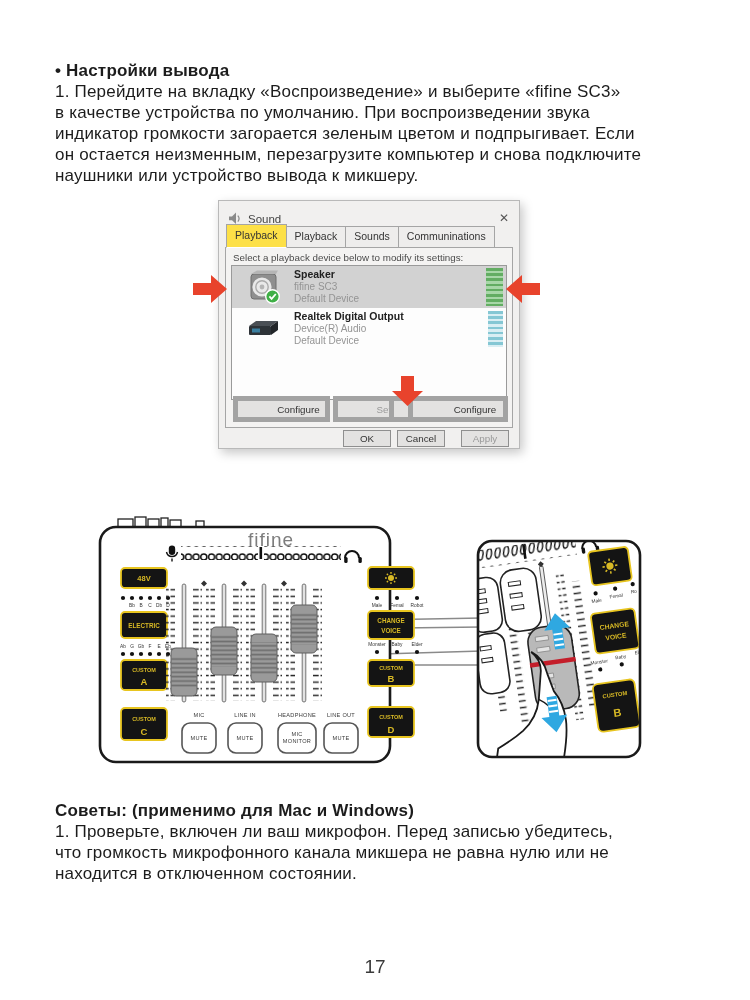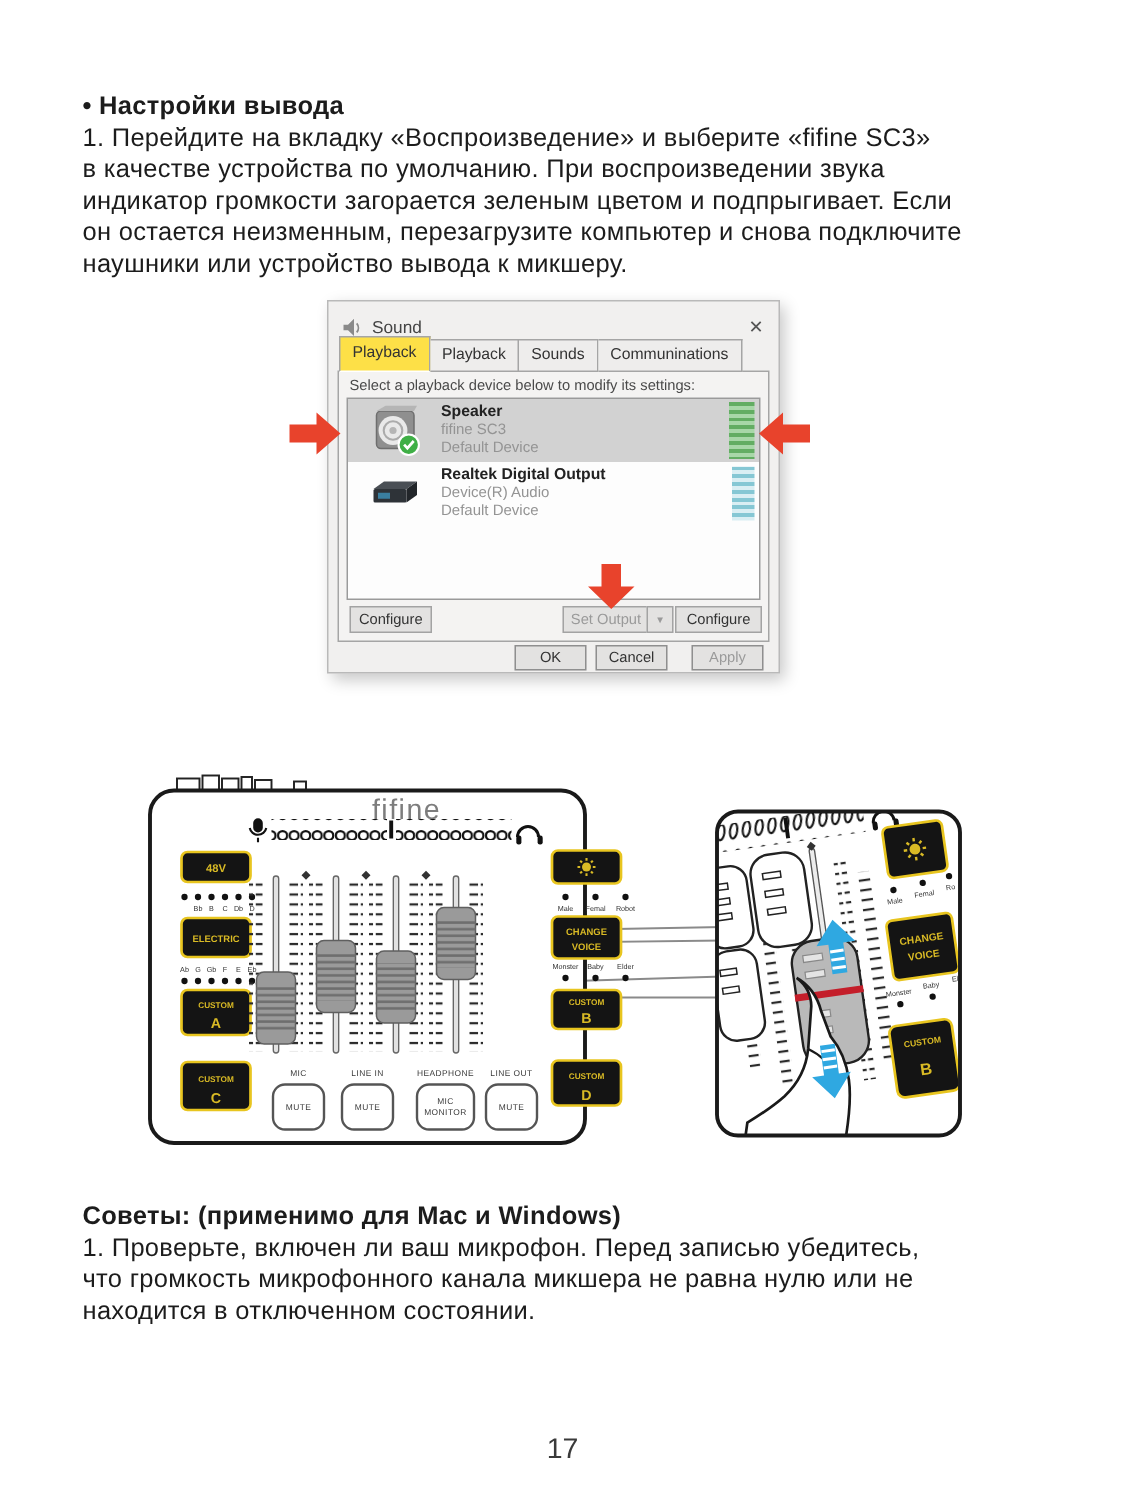--- a/index.html
+++ b/index.html
@@ -25,22 +25,22 @@
   .listbox{position:absolute;left:5px;right:5px;top:17px;height:133px;background:#fdfdfd;border:1px solid #9a9a9a;}
   .device{position:relative;height:42px;display:flex;align-items:center;}
   .device.selected{background:#d2d2d2;}
   .dev-icon{width:62px;display:flex;justify-content:center;}
   .dev-text{flex:1;line-height:12.5px;}
   .dev-name{font-weight:bold;font-size:10.5px;color:#222;}
   .dev-sub{font-size:10px;color:#949494;}
   .meter{margin-right:3px;}
   .meter.green{width:17px;height:38px;background:repeating-linear-gradient(180deg,#63ad63 0 2.6px,#a8d7a8 2.6px 5.2px);}
   .meter.cyan{width:15px;height:36px;background:repeating-linear-gradient(180deg,#85c7d4 0 2.6px,#d9eef3 2.6px 5.2px);}
-  .btnrow .wbtn{position:absolute;height:16px;background:#e3e2e1;border:1px solid #a3a3a3;
-       display:flex;align-items:center;justify-content:center;font-size:9.8px;color:#333;}
+  .btnrow .wbtn{position:absolute;height:16px;background:#e3e2e1;border:5px solid #a3a3a3;
+       display:flex;align-items:center;justify-content:center;font-size:9.8px;color:#333;padding-left:34px;}
   .okrow .wbtn{position:absolute;height:15px;background:#e3e2e1;border:1px solid #8f8f8f;
        display:flex;align-items:center;justify-content:center;font-size:9.8px;color:#333;}
   .disabled-txt{color:#9a9a9a !important;}
 
   svg text{font-family:"Liberation Sans",sans-serif;}
   .ybtn{fill:#141414;stroke:#e8c51f;stroke-width:1.8;}
   .ytxt{fill:#d9ba25;font-weight:bold;text-anchor:middle;}
   .ntxt{fill:#333;font-size:4.8px;text-anchor:middle;}
   .chtxt{fill:#3a3a3a;font-size:5.6px;text-anchor:middle;letter-spacing:.3px;}
 </style>

